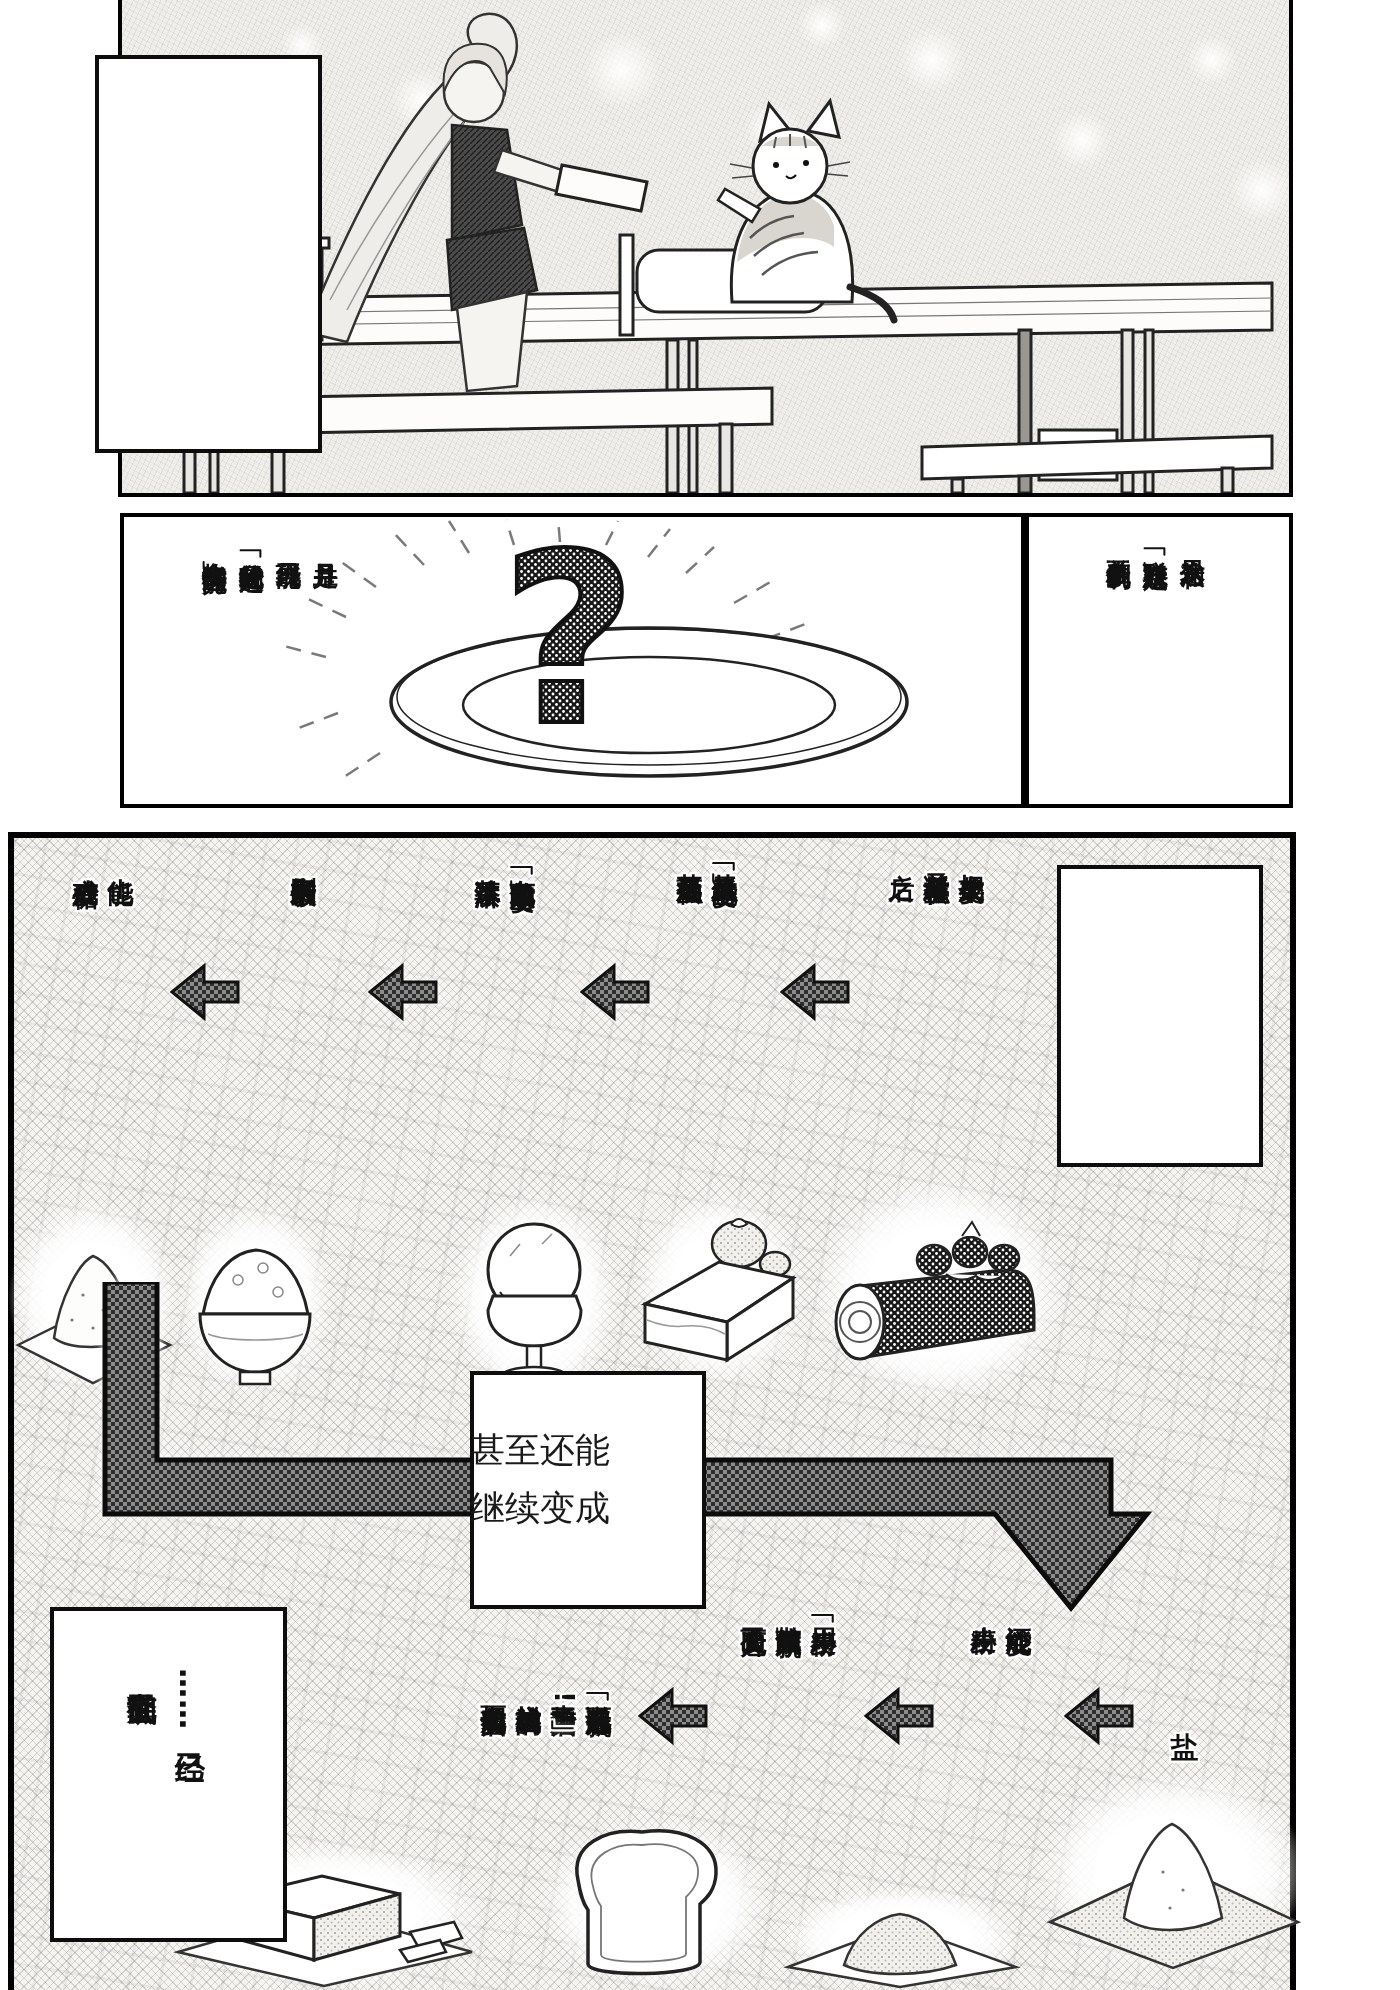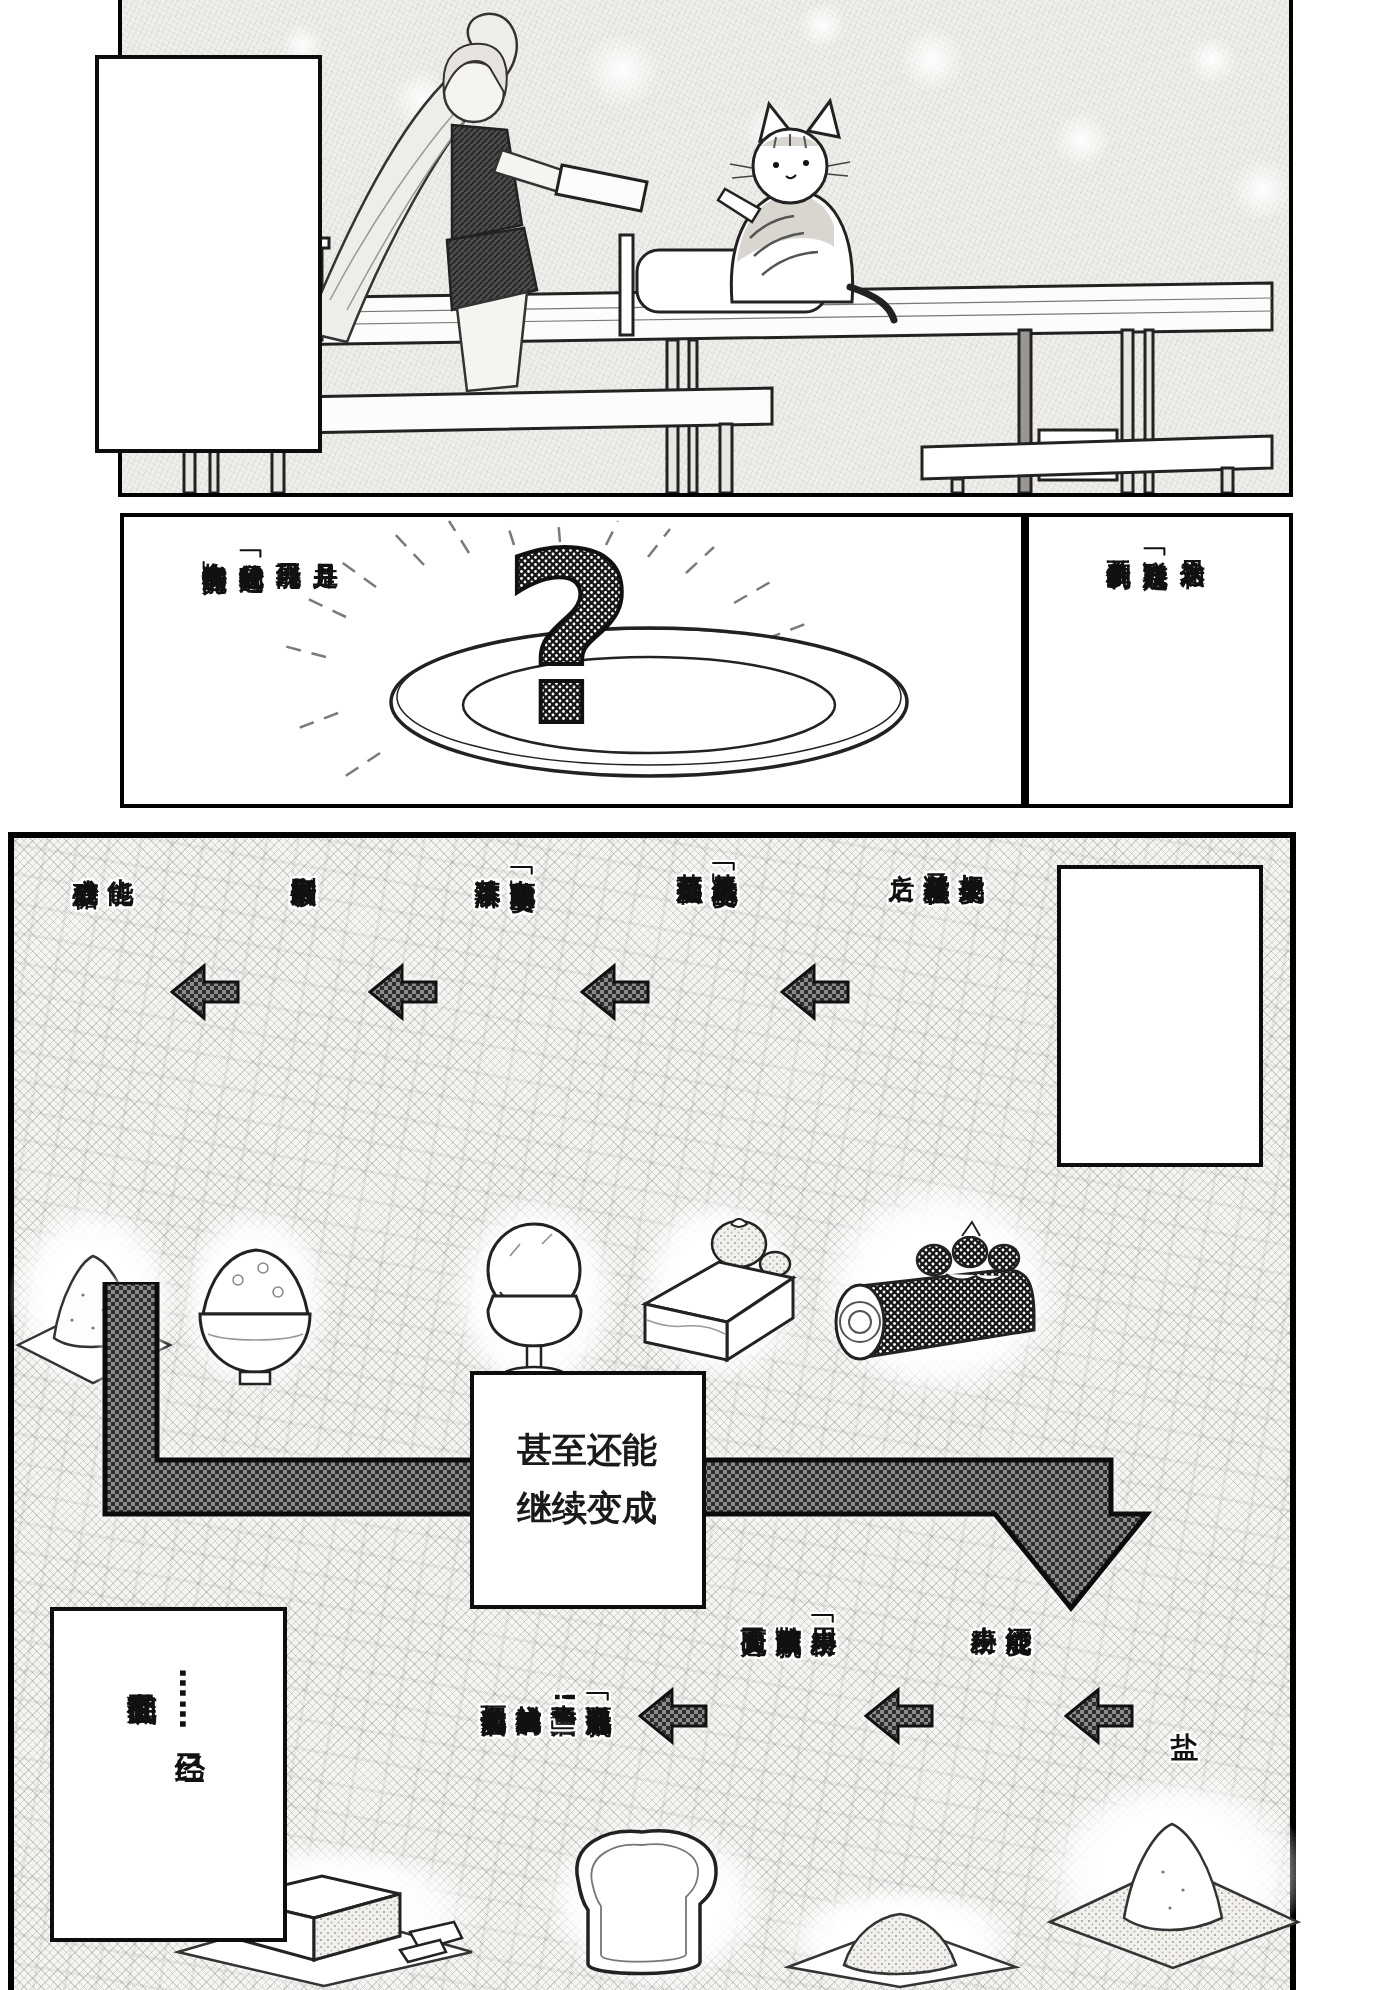--- a/index.html
+++ b/index.html
@@ -288,22 +288,22 @@
       <path d="M134,96 q14,10 30,2 q12,8 26,0" fill="#fff" stroke="#222" stroke-width="2"></path>
       <path d="M150,58 l10,-14 l8,14" fill="#fff" stroke="#222" stroke-width="2"></path>
     </svg>
   </div>
 
   <svg class="arrow" style="left:95px;top:1282px;z-index:5" width="1075" height="335" viewBox="0 0 1075 335">
     <path d="M10,0 L62,0 L62,178 L1016,178 L1016,232 L1052,232 L976,326 L900,232 L10,232 Z" fill="url(#ht-mid)" stroke="#0c0c0c" stroke-width="5"></path>
   </svg>
 
   <div class="box" style="left:470px;top:1371px;width:236px;height:238px;"></div>
-  <div style="position:absolute;left:470px;top:1422px;width:187px;z-index:8;text-align:right;
-              font-size:35px;font-weight:bold;line-height:1.65;white-space:pre-line;">甚至还能
+  <div style="position:absolute;left:470px;top:1422px;width:187px;z-index:8;text-align:left;
+              font-size:35px;font-weight:normal;line-height:1.65;white-space:pre-line;">甚至还能
 继续变成</div>
 
   <div class="vtext halo" style="left:1166px;top:1710px;font-size:28px;line-height:36px;">盐</div>
   <div class="arrow" style="left:1064px;top:1686px;">
     <svg width="70" height="60">
         <polygon points="2,30 34,4 34,20 68,20 68,40 34,40 34,56" fill="url(#ht-mid)" stroke="#111" stroke-width="3"></polygon>
       </svg>
   </div>
   <div class="vtext halo" style="left:966px;top:1606px;font-size:26px;line-height:35px;">还能变成
 小麦粉</div>

